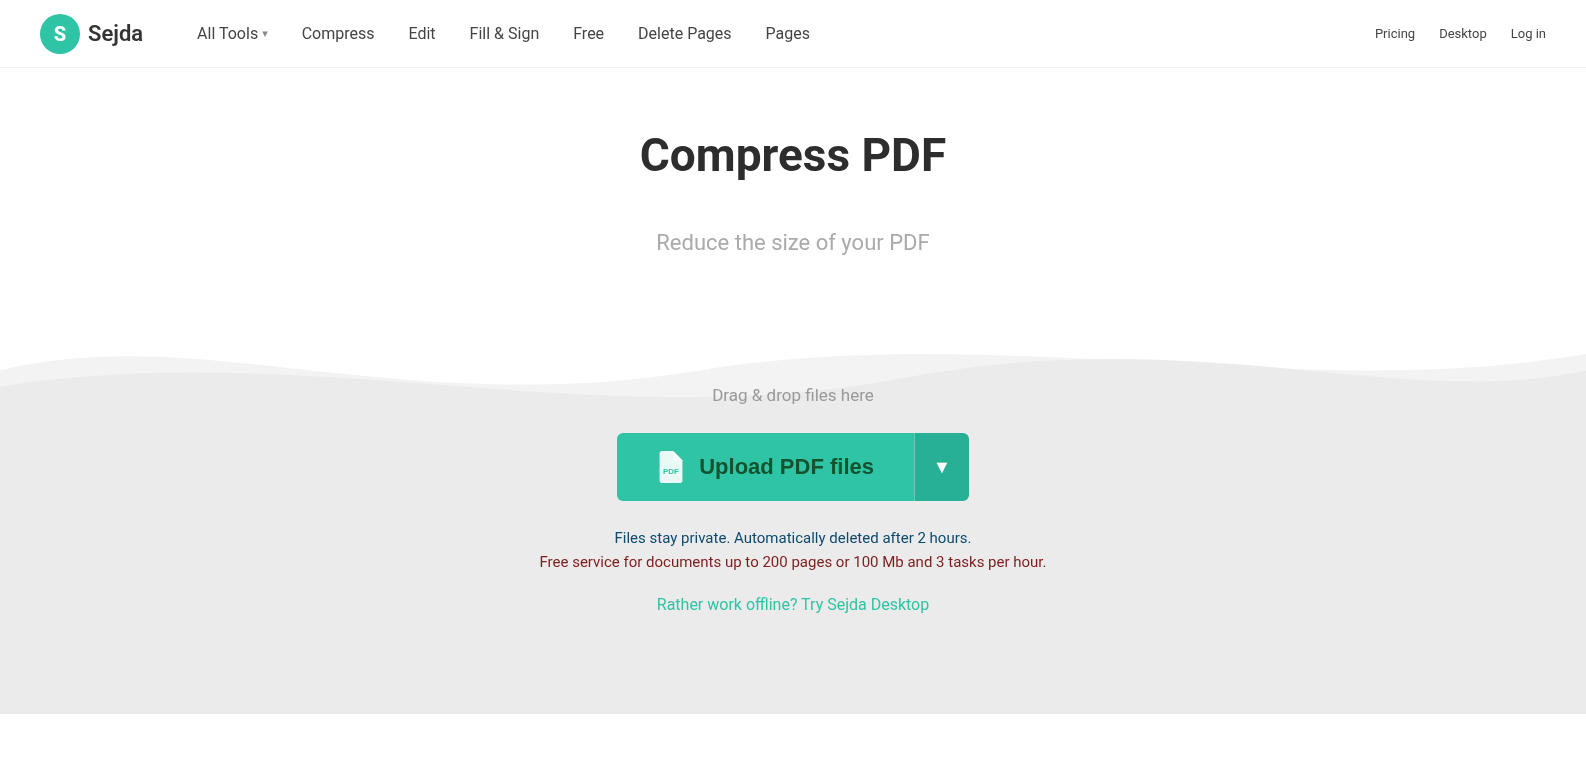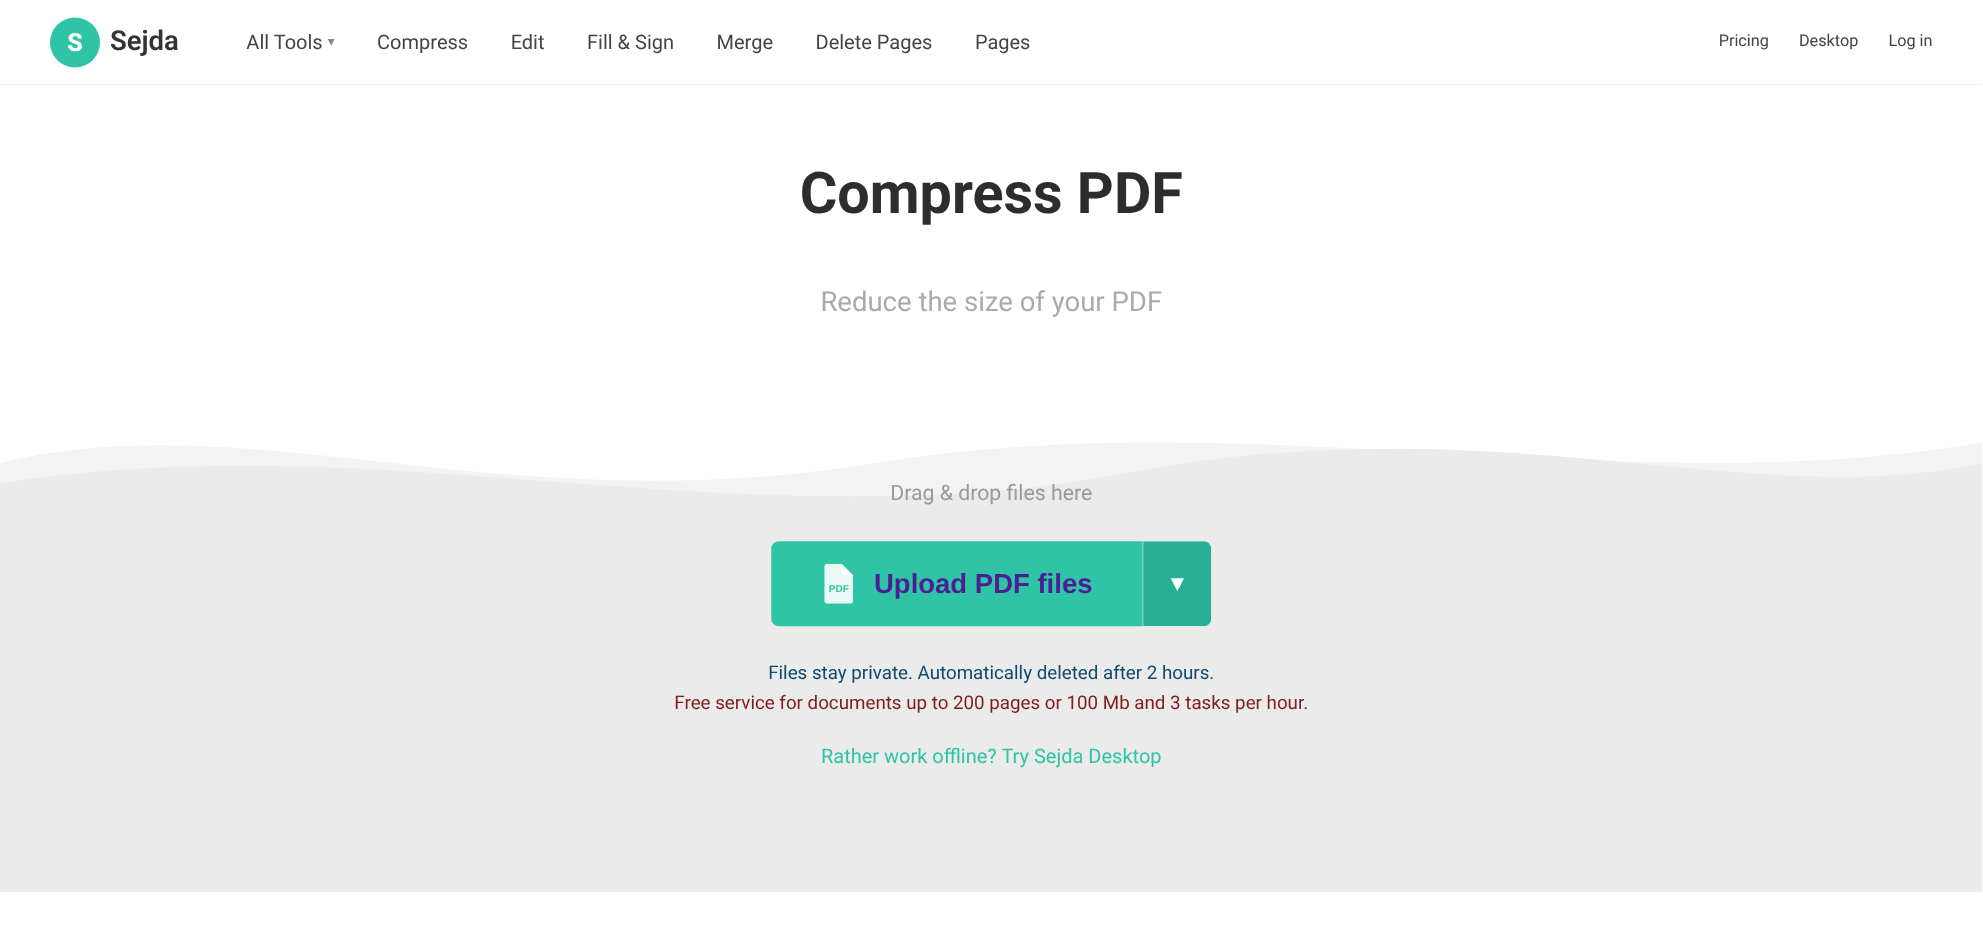--- a/index.html
+++ b/index.html
@@ -157,21 +157,21 @@
     .upload-btn-wrapper {
       display: flex;
       margin-bottom: 28px;
     }
 
     .upload-btn-main {
       display: flex;
       align-items: center;
       gap: 14px;
       background: #2ec4a5;
-      color: #4c1d95;
+      color: #14532d;
       border: none;
       padding: 18px 40px;
       font-size: 22px;
       font-weight: 700;
       cursor: pointer;
       border-radius: 6px 0 0 6px;
       white-space: nowrap;
     }
 
     .upload-btn-dropdown {
@@ -223,21 +223,21 @@
     </div>
     <span class="logo-text">Sejda</span>
   </a>
 
   <nav class="main-nav">
 
   <a class="nav-item">All Tools<span class="chevron">▾</span></a>
       <a class="nav-item">Compress</a>
       <a class="nav-item">Edit</a>
       <a class="nav-item">Fill &amp; Sign</a>
-      <a class="nav-item">Merge</a>
+      <a class="nav-item">Free</a>
       <a class="nav-item">Delete Pages</a>
       <a class="nav-item">Pages</a>
     </nav>
 
   <nav class="right-nav">
   <a class="right-nav-item">Pricing</a>
       <a class="right-nav-item">Desktop</a>
       <a class="right-nav-item">Log in</a>
     </nav>
 </header>

